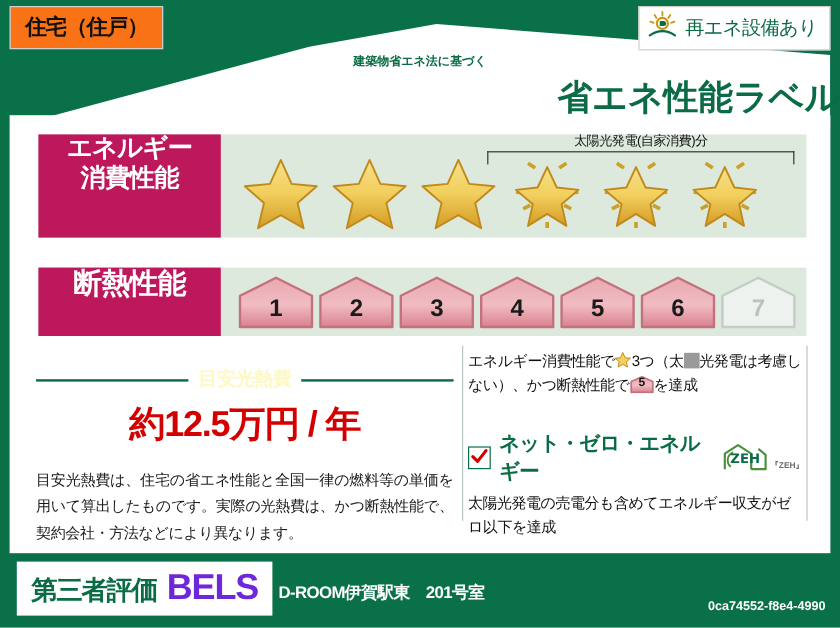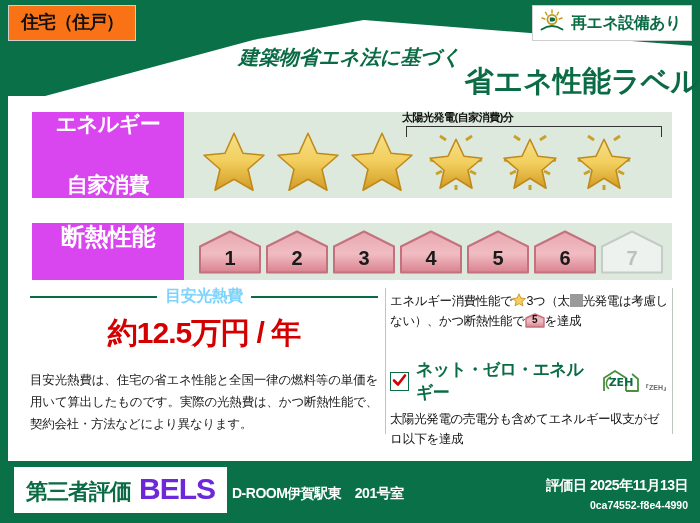--- a/index.html
+++ b/index.html
@@ -32,44 +32,44 @@
     letter-spacing:-1px;
   }
 
   
   .renew-badge{
     position:absolute;right:8px;top:5px;
     background:#fff;border:1px solid #cfcfcf;
     padding:3px 10px 3px 6px;
     display:flex;align-items:center;gap:6px;
   }
-  .renew-badge .txt{font-size:16px;font-weight:bold;color:#0a6b44;letter-spacing:-0.5px;}
+  .renew-badge .txt{font-size:16px;font-weight:normal;color:#0a6b44;letter-spacing:-0.5px;}
 
   
   .title-sub{
     position:absolute;left:0;right:0;top:44px;text-align:center;
-    font-size:20px;font-weight:bold;color:#0a6b44;letter-spacing:0px;font-style:italic;
+    font-size:10px;font-weight:bold;color:#0a6b44;letter-spacing:0px;
   }
   .title-main{
     position:absolute;left:0;right:0;top:62px;text-align:right;
     font-size:29px;font-weight:bold;color:#0a6b44;letter-spacing:0px;
   }
 
   
   .row{
     position:absolute;left:32px;right:28px;
     background:#dde9dd;
     display:flex;align-items:center;
   }
   .row-energy{top:112px;height:86px;}
   .row-insul{top:223px;height:57px;}
   .row-cap{
     width:152px;align-self:stretch;
-    background:#d946ef;color:#fff;
-    display:flex;flex-direction:column;align-items:center;justify-content:space-between;
+    background:#be185d;color:#fff;
+    display:flex;flex-direction:column;align-items:center;justify-content:flex-start;
     font-weight:bold;letter-spacing:-0.5px;line-height:1.18;
     flex:0 0 152px;
   }
   .row-energy .row-cap{font-size:21px;}
   .row-insul  .row-cap{font-size:24px;}
   .row-body{flex:1;position:relative;height:100%;}
 
   
   .stars{
     position:absolute;left:14px;bottom:2px;
@@ -77,22 +77,22 @@
   }
   .star-cell{position:relative;width:72px;height:70px;}
   .star-glyph{
     position:absolute;left:50%;top:50%;transform:translate(-50%,-48%);
     width:64px;height:62px;
   }
   .sparkle{position:absolute;left:50%;top:50%;transform:translate(-50%,-50%);width:72px;height:70px;}
 
   .bracket-wrap{position:absolute;right:6px;top:-2px;width:264px;height:28px;}
   .bracket-label{
-    position:absolute;left:0;right:0;top:0;text-align:left;
-    font-size:11px;font-weight:bold;color:#111;letter-spacing:-0.5px;
+    position:absolute;left:0;right:0;top:0;text-align:center;
+    font-size:11px;font-weight:normal;color:#111;letter-spacing:-0.5px;
   }
   .bracket-line{
     position:absolute;left:4px;right:4px;top:16px;height:10px;
     border-left:1.4px solid #333;border-right:1.4px solid #333;border-top:1.4px solid #333;
   }
 
   
   .houses{
     position:absolute;left:14px;top:50%;transform:translateY(-50%);
     display:flex;align-items:center;gap:3px;
@@ -105,21 +105,21 @@
   .house span{
     position:relative;z-index:2;font-size:20px;font-weight:bold;color:#1a1a1a;
     padding-bottom:5px;
   }
   .house.off span{color:#b9c2bd;}
 
   
   .cost-block{position:absolute;left:30px;top:286px;width:348px;}
   .cost-head{
     display:flex;align-items:center;justify-content:center;gap:8px;
-    font-size:16px;font-weight:bold;color:#7dd3fc;letter-spacing:-0.5px;
+    font-size:16px;font-weight:bold;color:#fef9c3;letter-spacing:-0.5px;margin-top:20px;
   }
   .cost-head .bar{flex:1;height:2px;background:#0a6b44;}
   .cost-value{
     text-align:center;margin-top:6px;
     font-size:30px;font-weight:bold;color:#d40000;letter-spacing:-1px;
   }
   .cost-note{
     margin-top:16px;font-size:12.5px;color:#1a1a1a;line-height:1.75;
     letter-spacing:-0.3px;text-align:justify;
   }
@@ -206,21 +206,21 @@
     </span>
     <span class="txt">再エネ設備あり</span>
   </div>
 
   <div class="title-sub">建築物省エネ法に基づく</div>
   <div class="title-main">省エネ性能ラベル</div>
 
   <div class="row row-energy">
     <div class="row-cap">
       <span>エネルギー</span>
-      <span>自家消費</span>
+      <span>消費性能</span>
     </div>
     <div class="row-body">
 
       <div class="bracket-wrap">
         <div class="bracket-label">太陽光発電(自家消費)分</div>
         <div class="bracket-line"></div>
       </div>
 
       <div class="stars">
 
@@ -398,16 +398,15 @@
       </span>
     </div>
     <div class="crit-body">太陽光発電の売電分も含めてエネルギー収支がゼロ以下を達成</div>
   </div>
 
   <div class="bels">
     <span class="t1">第三者評価</span>
     <span class="t2">BELS</span>
   </div>
   <div class="prop">D-ROOM伊賀駅東　201号室</div>
-  <div class="eval">評価日 2025年11月13日</div>
   <div class="eval-id">0ca74552-f8e4-4990</div>
 
 </div>
 
 </body></html>

